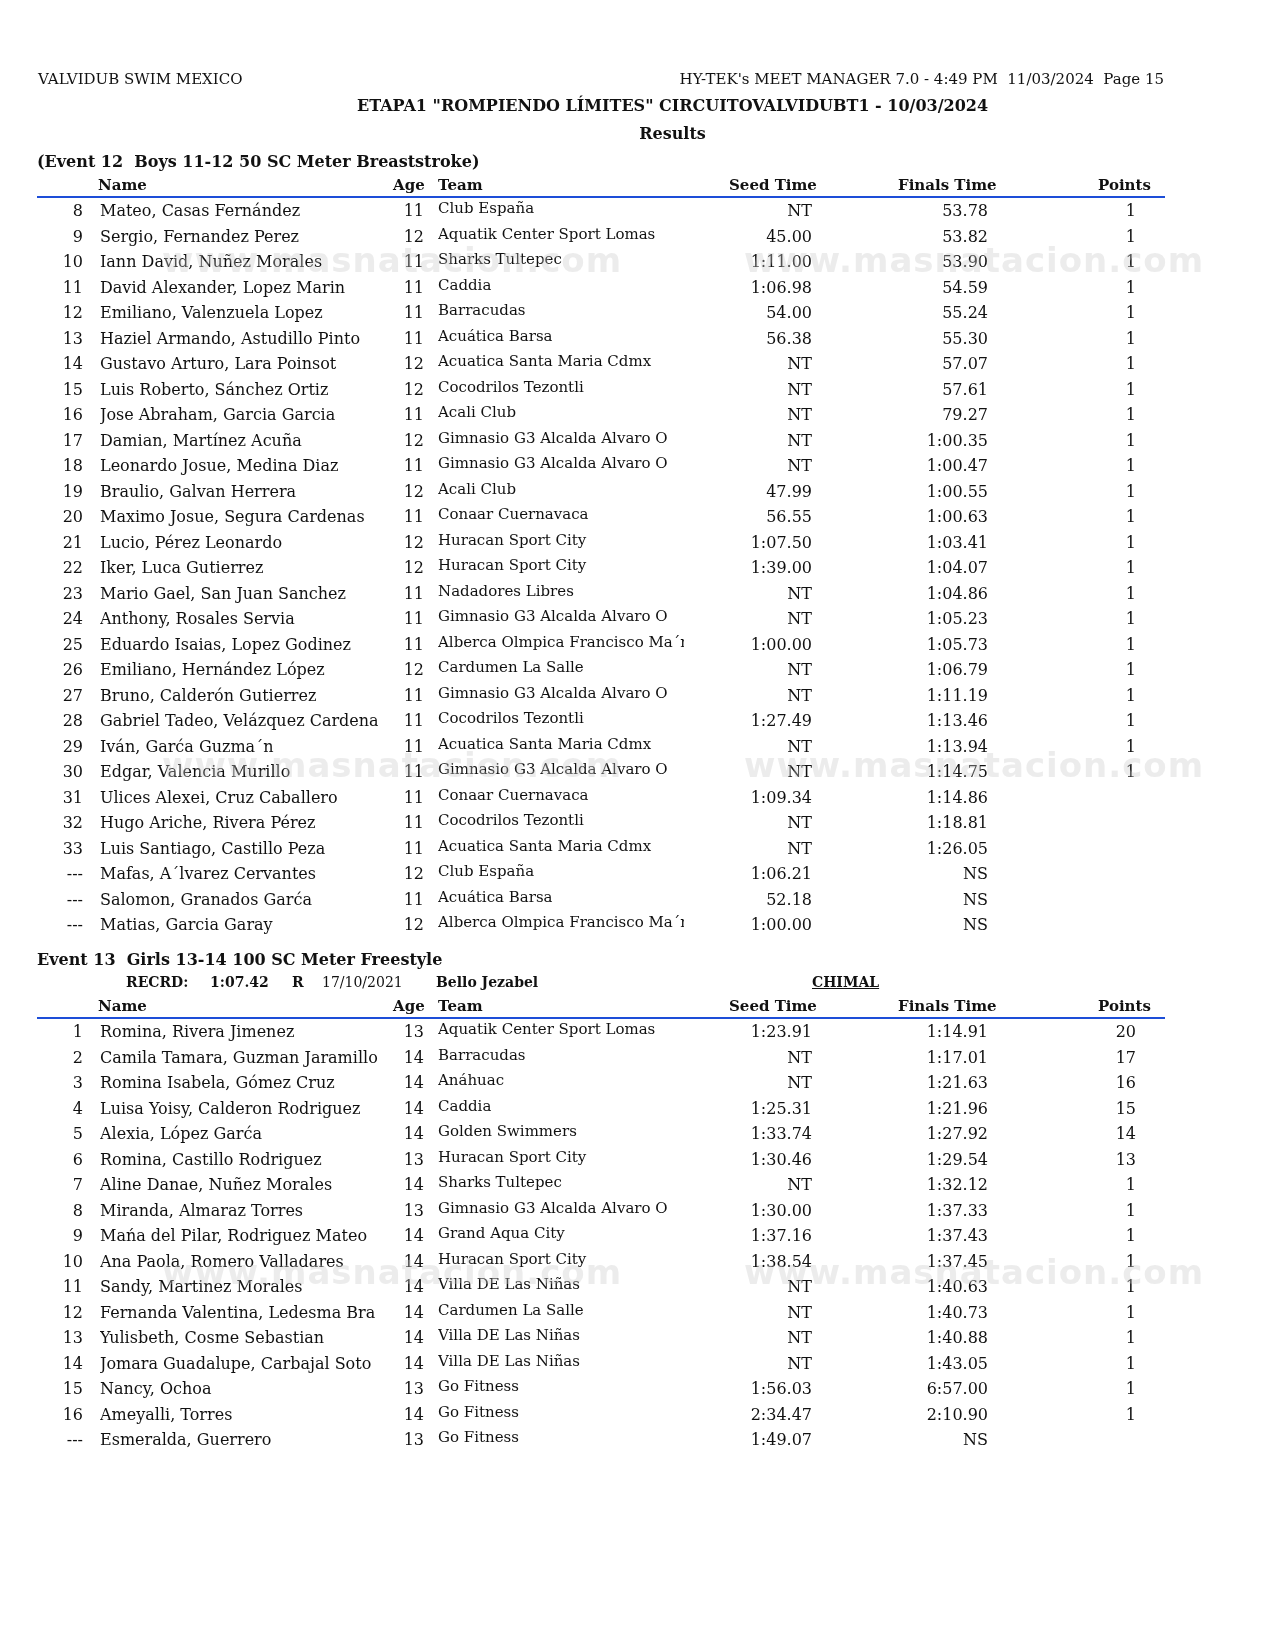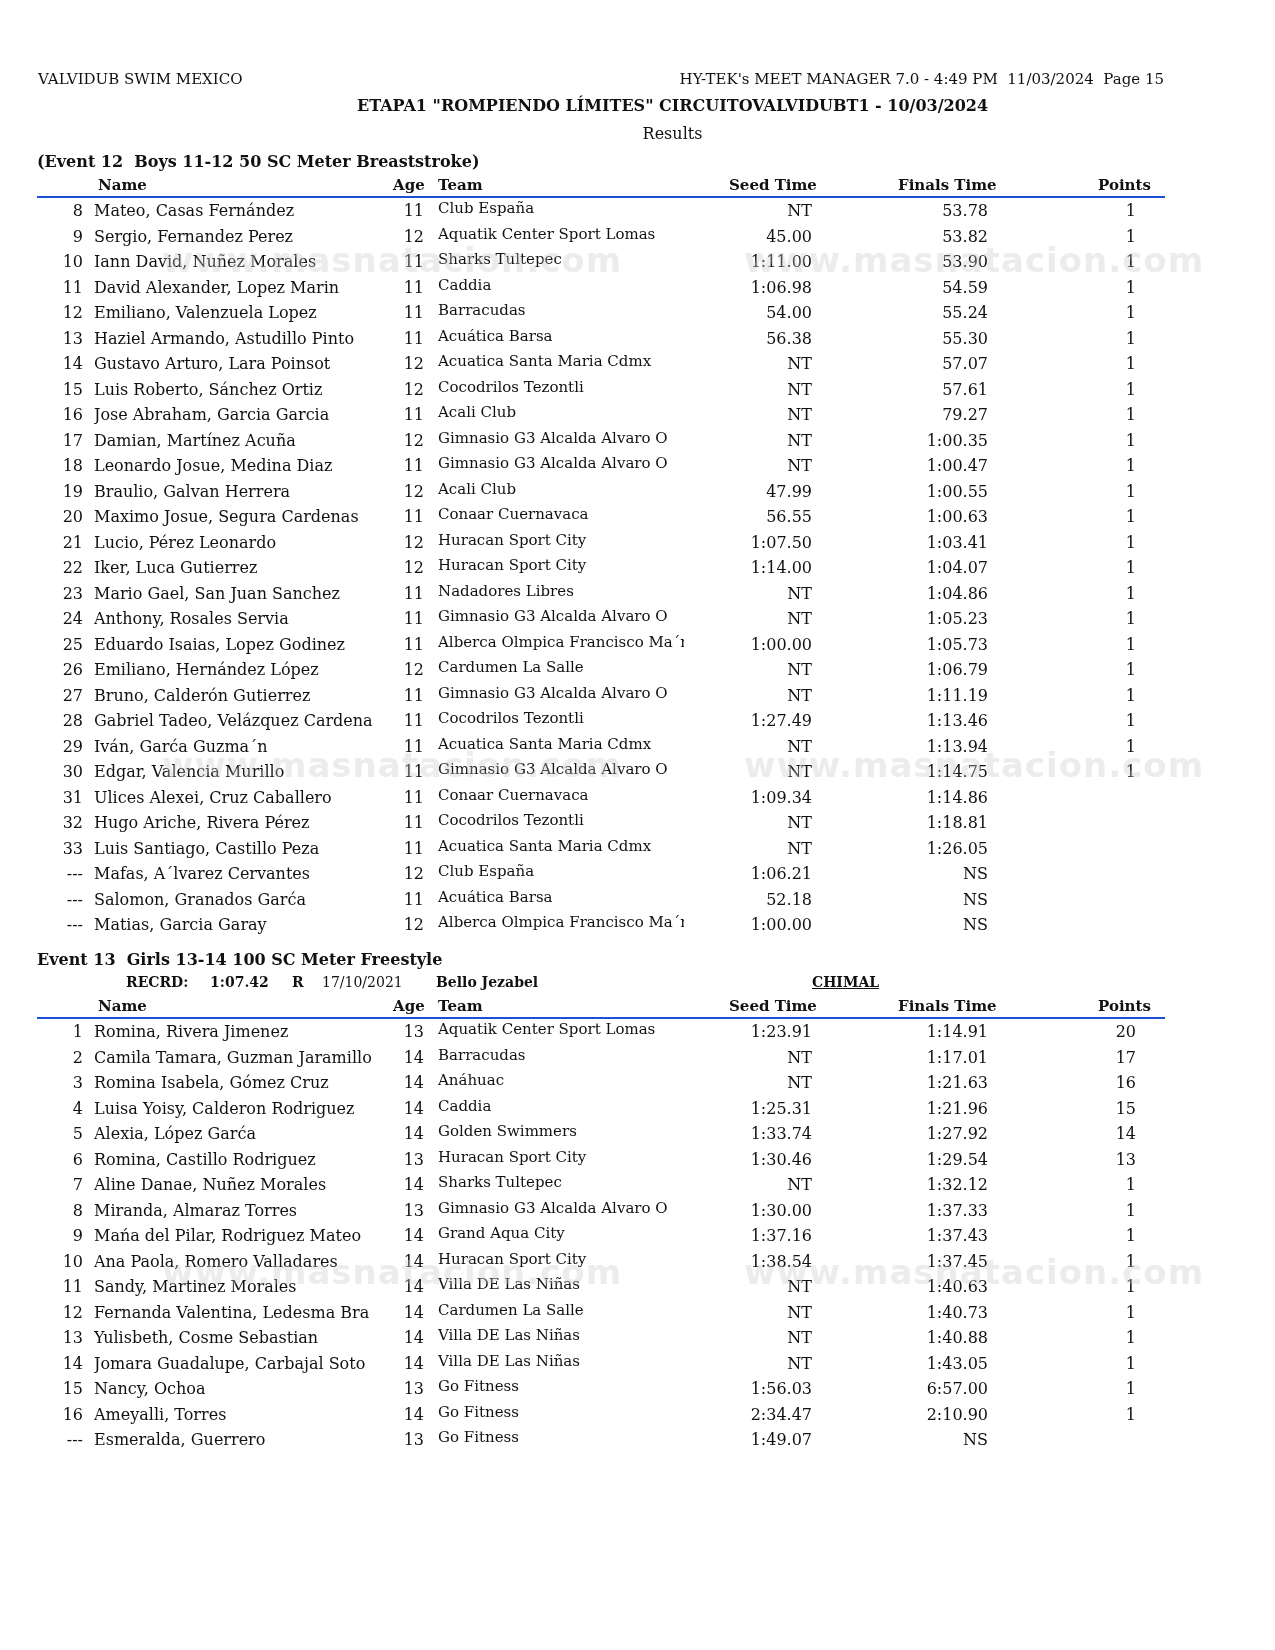--- a/index.html
+++ b/index.html
@@ -6,34 +6,34 @@
   body {
     width: 1275px; height: 1650px; position: relative; overflow: hidden;
     font-family: "DejaVu Serif", "Liberation Serif", serif;
     color: #111111;
   }
   .page { position: absolute; left: 0; top: 0; width: 1275px; height: 1650px; }
 
   .hdr-left { position: absolute; left: 38px; top: 70px; font-size: 15px; }
   .hdr-right { position: absolute; right: 111px; top: 70px; font-size: 15px; white-space: pre; }
   .meet-title { position: absolute; left: 0; width: 1275px; top: 96px; text-align: center; font-size: 16px; font-weight: bold; padding-left: 70px; box-sizing: border-box; }
-  .results-title { position: absolute; left: 0; width: 1275px; top: 124px; text-align: center; font-size: 16px; font-weight: normal; padding-left: 70px; box-sizing: border-box; }
+  .results-title { position: absolute; left: 0; width: 1275px; top: 124px; text-align: center; font-size: 16px; font-weight: bold; padding-left: 70px; box-sizing: border-box; }
 
   .event-title { position: absolute; left: 37px; font-size: 16px; font-weight: bold; white-space: pre; }
   .record-line { position: absolute; left: 0; font-size: 14px; font-weight: bold; white-space: pre; }
   .record-line span { position: absolute; top: 0; white-space: pre; }
 
   .col-header { position: absolute; left: 37px; width: 1128px; height: 20px; border-bottom: 2px solid #1d4ed8; font-size: 15px; font-weight: bold; }
   .col-header span { position: absolute; top: 0; white-space: nowrap; }
 
   .rows { position: absolute; left: 0; width: 1275px; }
   .row { position: relative; height: 25.5px; font-size: 16px; }
   .row span { position: absolute; top: 2px; white-space: nowrap; }
   .c-place { right: calc(1275px - 83px); text-align: right; }
-  .c-name { left: 94px; width: 278px; overflow: hidden; }
+  .c-name { left: 100px; width: 278px; overflow: hidden; }
   .c-age { right: calc(1275px - 424px); text-align: right; }
   .c-team { left: 438px; width: 246px; overflow: hidden; font-size: 15px; top: 0 !important; }
   .c-seed { right: calc(1275px - 812px); text-align: right; }
   .c-final { right: calc(1275px - 988px); text-align: left; }
   .c-pts { right: calc(1275px - 1136px); text-align: right; }
 
   .watermark { position: absolute; font-family: "DejaVu Sans", sans-serif; font-size: 34px; font-weight: bold; color: rgba(200,200,200,0.35); letter-spacing: 1px; white-space: nowrap; pointer-events: none; margin-left: 44px; }
 </style>
 </head>
 <body>
@@ -179,21 +179,21 @@
         <span class="c-team">Huracan Sport City</span>
         <span class="c-seed">1:07.50</span>
         <span class="c-final">1:03.41</span>
         <span class="c-pts">1</span>
       </div>
       <div class="row">
         <span class="c-place">22</span>
         <span class="c-name">Iker, Luca Gutierrez</span>
         <span class="c-age">12</span>
         <span class="c-team">Huracan Sport City</span>
-        <span class="c-seed">1:14.00</span>
+        <span class="c-seed">1:39.00</span>
         <span class="c-final">1:04.07</span>
         <span class="c-pts">1</span>
       </div>
       <div class="row">
         <span class="c-place">23</span>
         <span class="c-name">Mario Gael, San Juan Sanchez</span>
         <span class="c-age">11</span>
         <span class="c-team">Nadadores Libres</span>
         <span class="c-seed">NT</span>
         <span class="c-final">1:04.86</span>

